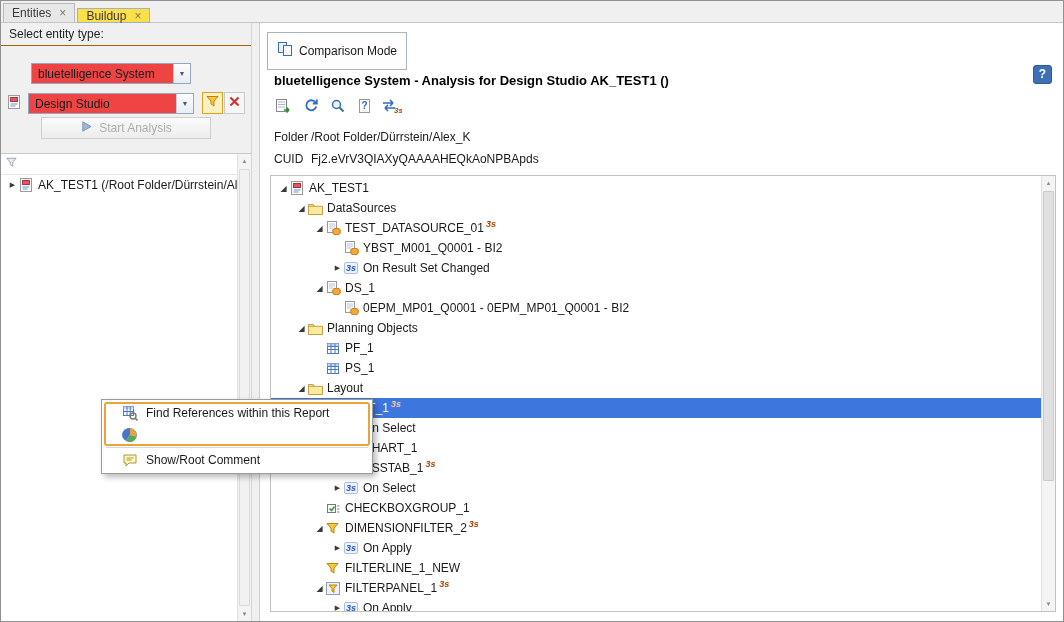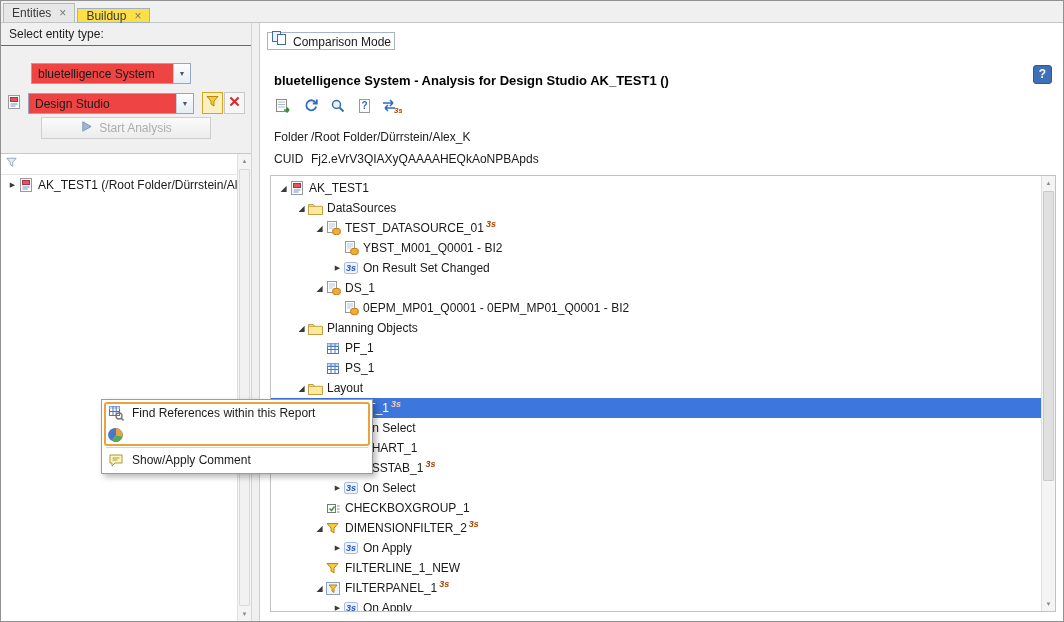--- a/index.html
+++ b/index.html
@@ -34,21 +34,21 @@
   .sb-btn{position:absolute;left:0;right:0;height:14px;display:flex;align-items:center;justify-content:center;font-size:6px;color:#8A8A8A;background:#F4F4F4;}
   .sb-up{top:0;} .sb-down{bottom:0;}
   .sb-thumb{position:absolute;left:1px;right:1px;background:#E0E0E0;border:1px solid #CACACA;border-radius:1px;box-sizing:border-box;}
   .lscroll .sb-thumb{top:15px;bottom:15px;background:#F1F1F1;border-color:#DADADA;}
   .tscroll .sb-thumb{top:15px;height:290px;}
 
   .splitter{position:absolute;left:250px;top:22px;width:8px;bottom:0;background:#F0F0F0;border-left:1px solid #D5D5D5;box-sizing:border-box;}
 
   
   .right{position:absolute;left:258px;top:22px;right:0;bottom:0;background:#FFF;border-left:1px solid #CFCFCF;box-sizing:border-box;}
-  .cmp-btn{position:absolute;left:7px;top:9px;height:18px;display:flex;align-items:flex-end;gap:6px;padding:0 3px;border:1px solid #A8B4C0;background:#FDFDFD;box-sizing:border-box;}
+  .cmp-btn{position:absolute;left:7px;top:9px;height:38px;display:flex;align-items:center;gap:6px;padding:0 9px;border:1px solid #A8B4C0;background:#FDFDFD;box-sizing:border-box;}
   .main-title{position:absolute;left:14px;top:50px;font-weight:bold;font-size:13px;color:#000;}
   .help-btn{position:absolute;right:11px;top:42px;width:19px;height:19px;background:#3F6FB5;border:1px solid #2A5A9A;border-radius:3px;color:#fff;font-weight:bold;text-align:center;line-height:17px;box-sizing:border-box;}
   .toolbar{position:absolute;left:13px;top:74px;display:flex;gap:6px;align-items:center;}
   .tbico{width:21px;height:17px;display:inline-flex;align-items:center;justify-content:center;}
   .meta{position:absolute;left:14px;display:flex;}
   .meta .mlabel{width:37px;color:#222;}
   .meta-folder{top:107px;} .meta-cuid{top:129px;}
 
   
   .treebox{position:absolute;left:10px;top:152px;right:7px;bottom:9px;border:1px solid #C2C2C2;background:#fff;overflow:hidden;}
@@ -59,21 +59,21 @@
   .arr{width:13px;display:inline-flex;justify-content:center;font-size:8px;color:#3A3A3A;flex:none;}
   .trow.sel .arr{color:#fff;}
   .tic{width:19px;display:inline-flex;align-items:center;flex:none;}
   .tlb{margin-right:1px;}
   .badge{color:#A84300;font-size:9px;font-weight:bold;font-style:italic;position:relative;top:-4px;margin-left:1px;}
   .trow.sel .badge{color:#FFC9A1;}
   .s3{font-size:9px;font-weight:bold;font-style:italic;color:#2557C0;border:1px solid #A8BEE8;background:#EEF3FC;padding:0 1px;border-radius:2px;line-height:10px;display:inline-block;}
 
   
   .ctx-menu{position:absolute;left:100px;top:398px;width:272px;background:#FFF;border:1px solid #9C9C9C;box-shadow:3px 3px 6px rgba(0,0,0,0.28);z-index:20;padding:2px;box-sizing:border-box;}
-  .mitem{height:22px;display:flex;align-items:center;gap:7px;padding-left:3px;}
+  .mitem{height:22px;display:flex;align-items:center;gap:7px;padding-left:17px;}
   .mico{width:18px;display:inline-flex;justify-content:center;flex:none;}
   .mlbl{color:#1A1A1A;}
   .msep{height:1px;background:#D8D8D8;margin:1px 2px;}
   .hl-box{position:absolute;left:2px;right:2px;top:2px;height:44px;border:2px solid #E8A33D;border-radius:3px;pointer-events:none;box-sizing:border-box;}
 </style>
 </head>
 <body>
 
 <div class="app">
 
@@ -491,19 +491,19 @@
           </span>
         </div>
         <div class="msep"></div>
         <div class="mitem">
           <span class="mico">
             <svg width="16" height="15" viewBox="0 0 16 15">
               <path d="M2 2 h12 v8 h-7 l-3 3 v-3 h-2 z" fill="#FFF6C8" stroke="#A89838"></path>
               <path d="M4.5 5 h7 M4.5 7 h5" stroke="#A89838"></path>
             </svg>
           </span>
-          <span class="mlbl">Show/Apply Comment</span>
+          <span class="mlbl">Show/Root Comment</span>
         </div>
       </div>
     <div class="hl-box"></div>
   </div>
 
 </div>
 
 </body></html>

